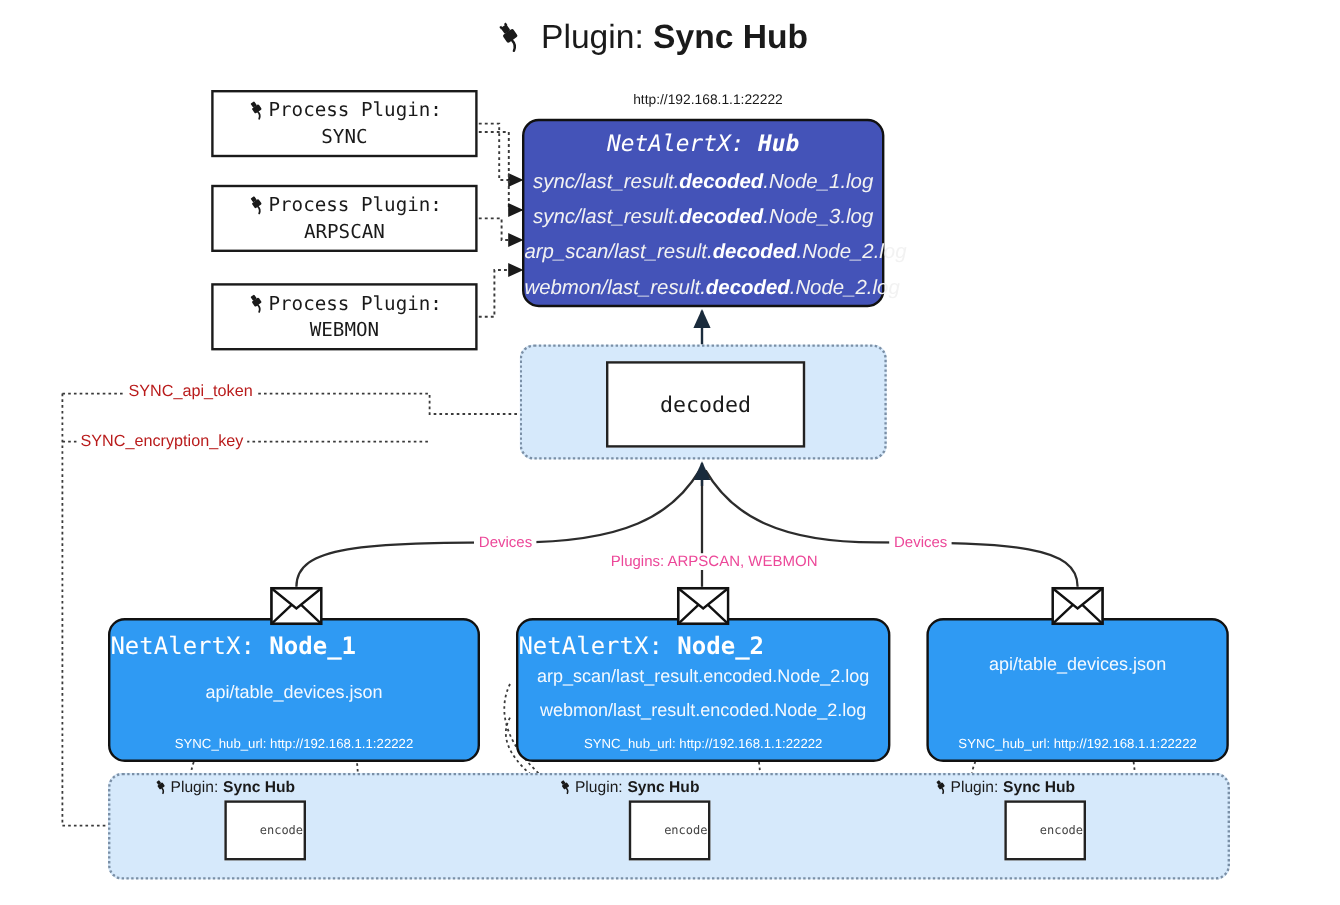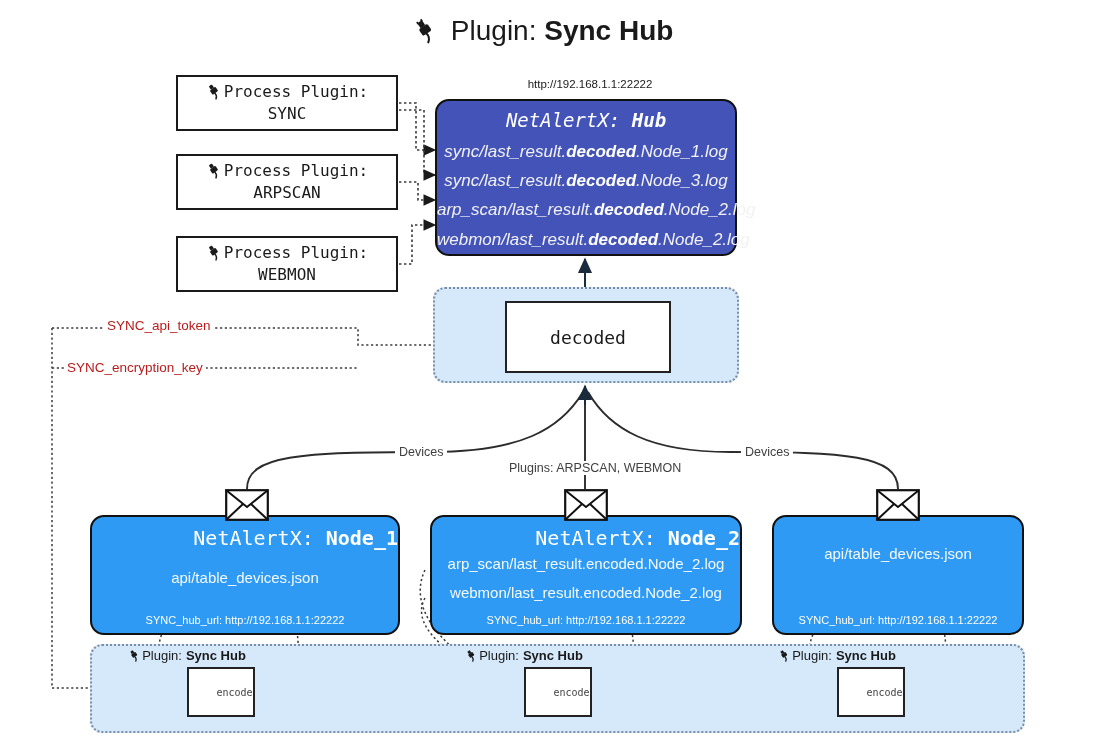--- a/index.html
+++ b/index.html
@@ -133,40 +133,40 @@
     white-space: nowrap;
     z-index: 4;
   }
   #key-api  { left: 104px; top: 318px; }
   #key-enc  { left: 64px;  top: 360px; }
 
   
   .edge-label {
     position: absolute;
     font-size: 12.5px;
-    color: #404040;
+    color: #ec4899;
     background: #ffffff;
     padding: 0 4px;
     white-space: nowrap;
     z-index: 4;
   }
   #lbl-dev-left  { left: 395px; top: 445px; }
   #lbl-dev-right { left: 741px; top: 445px; }
   #lbl-plugins   { left: 505px; top: 461px; }
 
   
   .node-box {
     border: 2.5px solid #111111;
     background: #2f9af3;
     border-radius: 14px;
     z-index: 3;
     padding-top: 9px;
   }
   .node-box .n-title {
-    text-align: right;
+    text-align: left;
     font-family: "DejaVu Sans Mono", "Liberation Mono", monospace;
     font-size: 20px;
     color: #ffffff;
     white-space: nowrap;
   }
   .node-box .n-title .b { font-weight: 700; }
   .node-box .n-lines {
     margin-top: 14px;
     text-align: center;
   }

